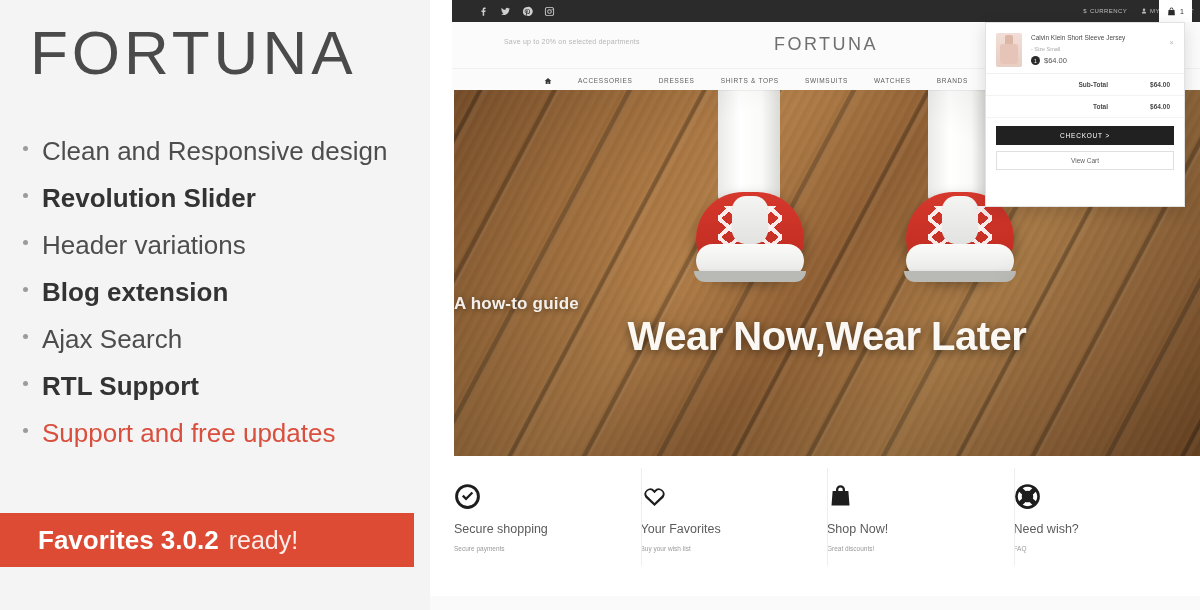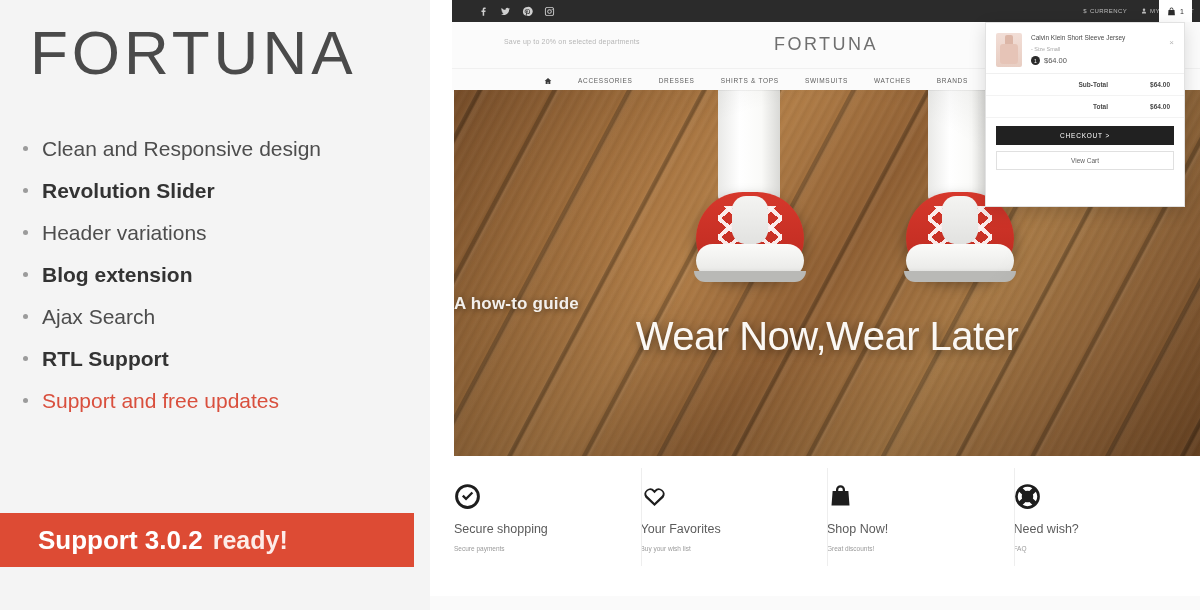--- a/index.html
+++ b/index.html
@@ -19,40 +19,40 @@
   }
   .promo-title {
     position: absolute; left: 30px; top: 22px;
     font-size: 62px; letter-spacing: 4px; color: #4a4a4a;
     font-weight: 400; line-height: 1;
     font-family: "Liberation Sans", sans-serif;
   }
   .promo-list { position: absolute; left: 14px; top: 138px; width: 410px; list-style: none; }
   .promo-list li {
     position: relative; padding-left: 28px;
-    font-size: 21px; color: #4d4d4d; line-height: 1;
+    font-size: 26px; color: #4d4d4d; line-height: 1;
     margin-bottom: 21px; white-space: nowrap;
   }
   .promo-list li .bullet {
     position: absolute; left: 9px; top: 8px;
     width: 5px; height: 5px; border-radius: 50%; background: #9b9b9b;
   }
   .promo-list li.bold { font-weight: bold; color: #333; }
   .promo-list li.accent { font-weight: normal; color: #d94f3d; }
 
   .promo-banner {
     position: absolute; left: 0; top: 513px; width: 414px; height: 54px;
     background: #dd4b34; display: flex; align-items: center;
   }
   .promo-banner .oc {
     color: #ffffff; font-size: 26px; font-weight: bold; margin-left: 38px;
     letter-spacing: 0px;
   }
   .promo-banner .ready {
-    color: #fdece8; font-size: 25px; font-weight: 700; margin-left: 10px;
+    color: #fdece8; font-size: 25px; font-weight: 400; margin-left: 10px;
   }
 
   
   .site {
     position: absolute; left: 430px; top: 0; width: 770px; height: 610px;
     background: #ffffff; overflow: hidden;
   }
 
   
   .topbar {
@@ -176,21 +176,21 @@
   }
 
   .hero-sub {
     position: absolute; left: 0; right: 0; top: 204px; 
     color: #f3f0ec; font-size: 17px; font-weight: bold;
     letter-spacing: 0.2px;
     text-shadow: 0 1px 6px rgba(0,0,0,0.45);
   }
   .hero-title {
     position: absolute; left: 0; right: 0; top: 224px; text-align: center;
-    color: #fbf8f4; font-size: 40px; font-weight: normal; letter-spacing: -0.5px;
+    color: #fbf8f4; font-size: 40px; font-weight: bold; letter-spacing: -0.5px;
     text-shadow: 0 2px 10px rgba(0,0,0,0.5);
   }
 
   
   .features {
     position: absolute; left: 24px; top: 462px; width: 746px; height: 130px;
     display: flex; background: #ffffff;
   }
   .feature {
     flex: 1; position: relative; display: flex; flex-direction: column;
@@ -302,21 +302,21 @@
         <span class="bullet"></span>
         <span>RTL Support</span>
       </li>
       <li class="accent">
         <span class="bullet"></span>
         <span>Support and free updates</span>
       </li>
     </ul>
 
     <div class="promo-banner">
-      <span class="oc">Support 3.0.2</span>
+      <span class="oc">Favorites 3.0.2</span>
       <span class="ready">ready!</span>
     </div>
   </div>
 
   <div class="site">
 
     <div class="topbar">
       <div class="social">
         <span class="ic">
           <svg viewBox="0 0 24 24">

